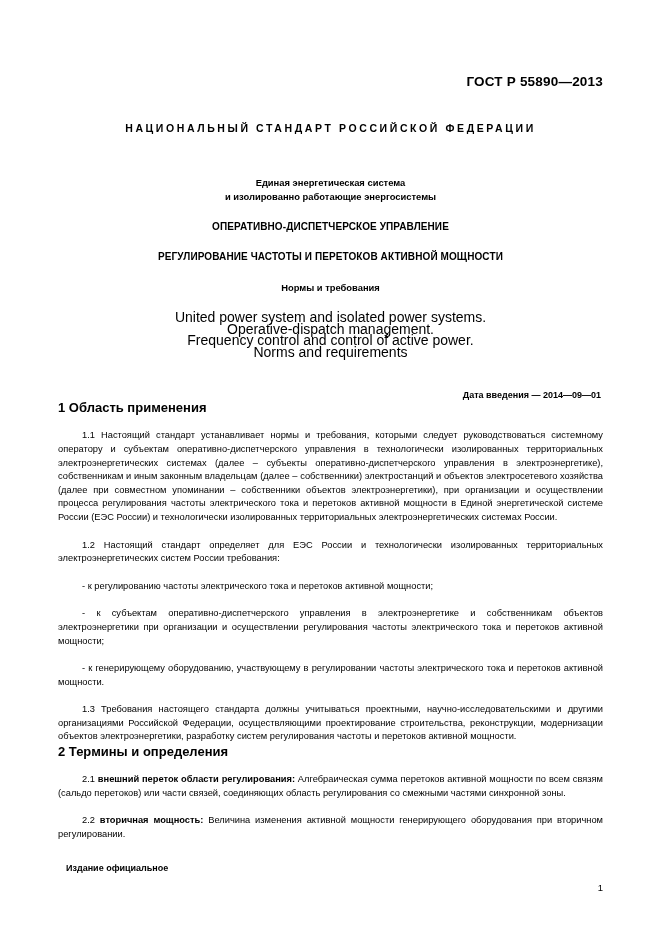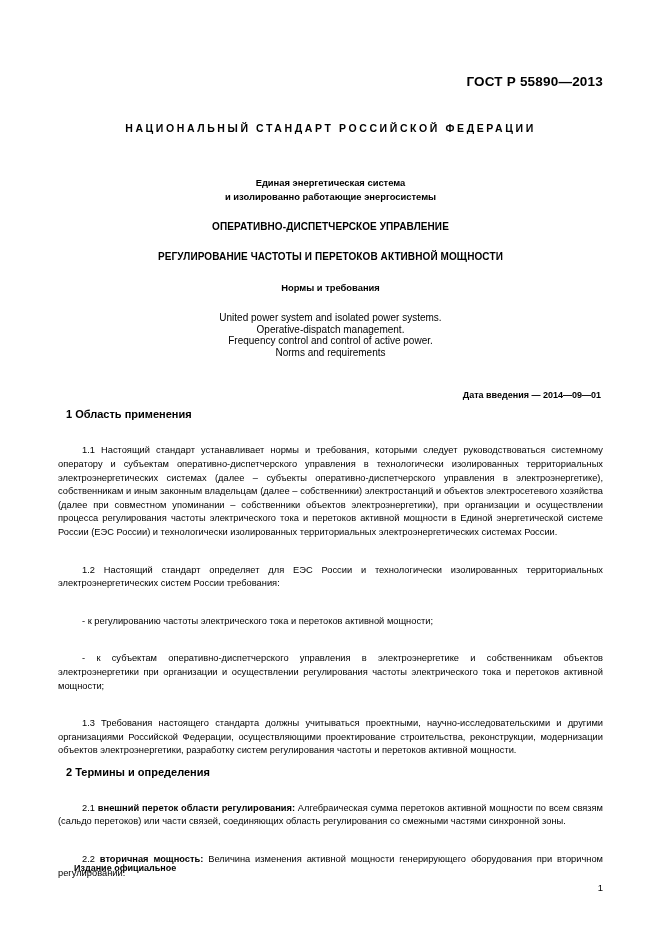--- a/index.html
+++ b/index.html
@@ -58,50 +58,50 @@
     margin-top: 19px;
     letter-spacing: 0.1px;
   }
   .title-sub {
     font-size: 9.4px;
     font-weight: bold;
     margin-top: 20px;
   }
   .eng-block {
     text-align: center;
-    font-size: 10px;
+    font-size: 14px;
     line-height: 11.6px;
     margin-top: 19px;
   }
   .date-intro {
     text-align: right;
     font-size: 9px;
     font-weight: bold;
     margin-top: 32px;
     padding-right: 2px;
   }
   h2.section {
-    font-size: 11px;
+    font-size: 13px;
     font-weight: bold;
-    margin: 8px;
+    margin: 0;
     padding: 0;
   }
   .sec1 { margin-top: 32px; padding-left: 22px; }
   .sec2 { margin-top: 22px; padding-left: 22px; }
   .body-text {
     font-size: 9.3px;
     line-height: 13.6px;
     text-align: justify;
-    margin-top: 24px;
+    margin-top: 14px;
   }
   .p-indent { text-indent: 24px; }
   b.run { font-weight: bold; }
   .footer {
     position: absolute;
-    left: 74px;
+    left: 66px;
     bottom: 62px;
     font-size: 9px;
     font-weight: bold;
   }
   .page-number {
     position: absolute;
     right: 58px;
     bottom: 42px;
     font-size: 9.5px;
   }
@@ -131,20 +131,21 @@
   </div>
 
   <div class="date-intro">Дата введения — 2014—09—01</div>
 
   <h2 class="section sec1">1 Область применения</h2>
 
   <div class="body-text p-indent">1.1 Настоящий стандарт устанавливает нормы и требования, которыми следует руководствоваться системному оператору и субъектам оперативно-диспетчерского управления в технологически изолированных территориальных электроэнергетических системах (далее – субъекты оперативно-диспетчерского управления в электроэнергетике), собственникам и иным законным владельцам (далее – собственники) электростанций и объектов электросетевого хозяйства (далее при совместном упоминании – собственники объектов электроэнергетики), при организации и осуществлении процесса регулирования частоты электрического тока и перетоков активной мощности в Единой энергетической системе России (ЕЭС России) и технологически изолированных территориальных электроэнергетических системах России.</div>
   <div class="body-text p-indent">1.2 Настоящий стандарт определяет для ЕЭС России и технологически изолированных территориальных электроэнергетических систем России требования:</div>
   <div class="body-text p-indent">- к регулированию частоты электрического тока и перетоков активной мощности;</div>
   <div class="body-text p-indent">- к субъектам оперативно-диспетчерского управления в электроэнергетике и собственникам объектов электроэнергетики при организации и осуществлении регулирования частоты электрического тока и перетоков активной мощности;</div>
+  <div class="body-text p-indent">- к генерирующему оборудованию, участвующему в регулировании частоты электрического тока и перетоков активной мощности.</div>
   <div class="body-text p-indent">1.3 Требования настоящего стандарта должны учитываться проектными, научно-исследовательскими и другими организациями Российской Федерации, осуществляющими проектирование строительства, реконструкции, модернизации объектов электроэнергетики, разработку систем регулирования частоты и перетоков активной мощности.</div>
 
   <h2 class="section sec2">2 Термины и определения</h2>
 
 
   <div class="body-text p-indent">
     <span>2.1</span>
     <b class="run">внешний переток области регулирования:</b><span> Алгебраическая сумма перетоков активной мощности по всем связям (сальдо перетоков) или части связей, соединяющих область регулирования со смежными частями синхронной зоны.</span>
   </div>
 

